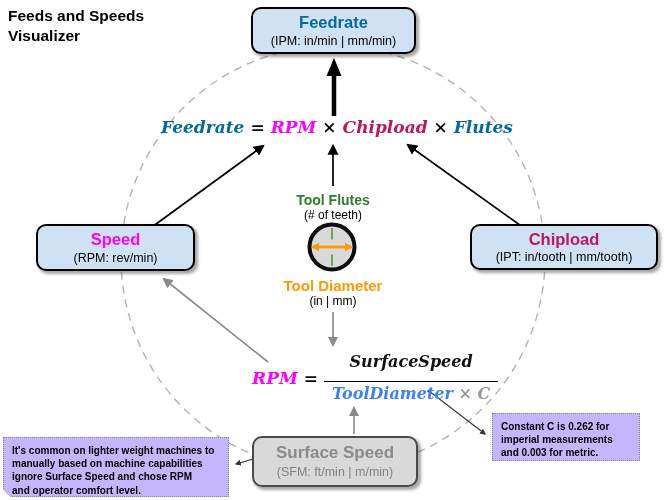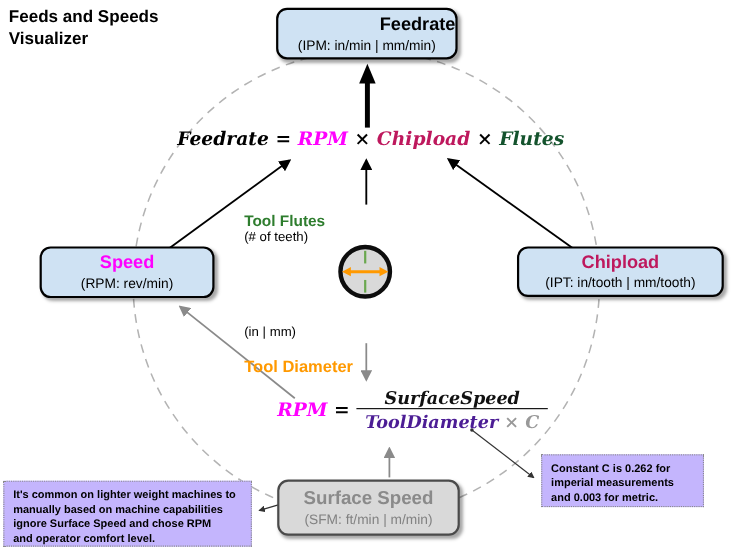--- a/index.html
+++ b/index.html
@@ -1,53 +1,53 @@
 <!DOCTYPE html>
 <html><head>
 <meta charset="utf-8">
 <style>
   html,body { margin:0; padding:0; background:#fff; }
   .canvas {
     position:relative; width:666px; height:500px; background:#ffffff;
-    font-family:"Liberation Sans", sans-serif; overflow:hidden;
+    font-family:"Liberation Sans", sans-serif; overflow:hidden;border-radius:22px;
   }
   .canvas > svg { position:absolute; left:0; top:0; }
   .title {
     position:absolute; left:8px; top:6px; font-size:15.5px; font-weight:bold;
     color:#000; line-height:1.3; white-space:pre-line;
   }
   
   .node {
     position:absolute; box-sizing:border-box; border:2px solid #000; border-radius:10px;
     background:#cfe2f3; box-shadow:2.5px 2.5px 3px rgba(0,0,0,0.35);
     display:flex; flex-direction:column; justify-content:center; text-align:center;
   }
   .node .t { font-weight:bold; font-size:16.5px; line-height:1.1; }
   .node .u { font-size:12.5px; color:#000; margin-top:2px; }
   .node.gray { background:#d9d9d9; border-color:#4a4a4a; }
   .node.gray .t { color:#8a8a8a; font-size:17px; }
   .node.gray .u { color:#828282; }
-  .c-red { color:#000000;text-align:right; } .c-mag { color:#ff00ff; } .c-blu { color:#be185d; }
-  .c-grnF { color:#14532d; } .c-grnL { color:#2e7d2e; }
-  .c-orgL { color:#ff9900; } .c-orgF { color:#4c1d95; } .c-gryC { color:#999999; }
+  .c-red { color:#0369a1; } .c-mag { color:#ff00ff; } .c-blu { color:#be185d; }
+  .c-grnF { color:#0369a1; } .c-grnL { color:#2e7d2e; }
+  .c-orgL { color:#ff9900; } .c-orgF { color:#3b82f6; } .c-gryC { color:#999999; }
   
   .f1 {
     position:absolute; left:4px; top:117px; width:666px; text-align:center;
     font-family:"DejaVu Serif", serif; font-style:italic; font-weight:bold; font-size:17px;
   }
   .f1 .op, .f2 .op { font-style:normal; color:#000; margin:0 6px; }
   .f2 {
     position:absolute; left:252px; top:352px; display:flex; align-items:center;
     font-family:"DejaVu Serif", serif; font-style:italic; font-weight:bold; font-size:17px;
   }
   .frac { display:inline-flex; flex-direction:column; text-align:center; }
-  .frac .num { font-size:16px; color:#111; padding:0 8px 0 8px; border-bottom:1.6px solid #000; }
+  .frac .num { font-size:16px; color:#111; padding:0 8px 10px 8px; border-bottom:1.6px solid #000; }
   .frac .den { font-size:16px; padding:2px 8px 0 8px; white-space:nowrap; }
   
-  .clabel { position:absolute; left:222px; width:200px; }
+  .clabel { position:absolute; left:233px; width:200px; text-align:center; }
   .lb-bold14 { font-size:14px; font-weight:bold; }
   .lb-bold15 { font-size:15px; font-weight:bold; }
   .lb-sub { font-size:12px; color:#000; }
   
   .note {
     position:absolute; box-sizing:border-box; border:1.5px dotted #8a8a8a; background:#c4b5fd;
     font-size:10px; line-height:1.32; color:#000; padding:6px 8px; white-space:nowrap;font-weight:bold;
   }
 </style>
 </head>
@@ -117,21 +117,21 @@
     <div class="t">Surface Speed</div>
     <div class="u">(SFM: ft/min | m/min)</div>
   </div>
 
   <div class="f1">
     <span class="c-red">Feedrate</span><span class="op">=</span><span class="c-mag">RPM</span><span class="op">×</span><span class="c-blu">Chipload</span><span class="op">×</span><span class="c-grnF">Flutes</span>
   </div>
 
   <div class="clabel lb-bold14 c-grnL" style="top:192px;">Tool Flutes</div>
   <div class="clabel lb-sub" style="top:208px;">(# of teeth)</div>
-  <div class="clabel lb-bold15 c-orgL" style="top:277px;margin-top:48px;">Tool Diameter</div>
+  <div class="clabel lb-bold15 c-orgL" style="top:277px;">Tool Diameter</div>
   <div class="clabel lb-sub" style="top:294px;">(in | mm)</div>
 
   <div class="f2">
     <span class="c-mag">RPM</span>
     <span class="op">=</span>
     <span class="frac">
       <span class="num">SurfaceSpeed</span>
       <span class="den"><span class="c-orgF">ToolDiameter</span> <span class="c-gryC">× C</span></span>
     </span>
   </div>

